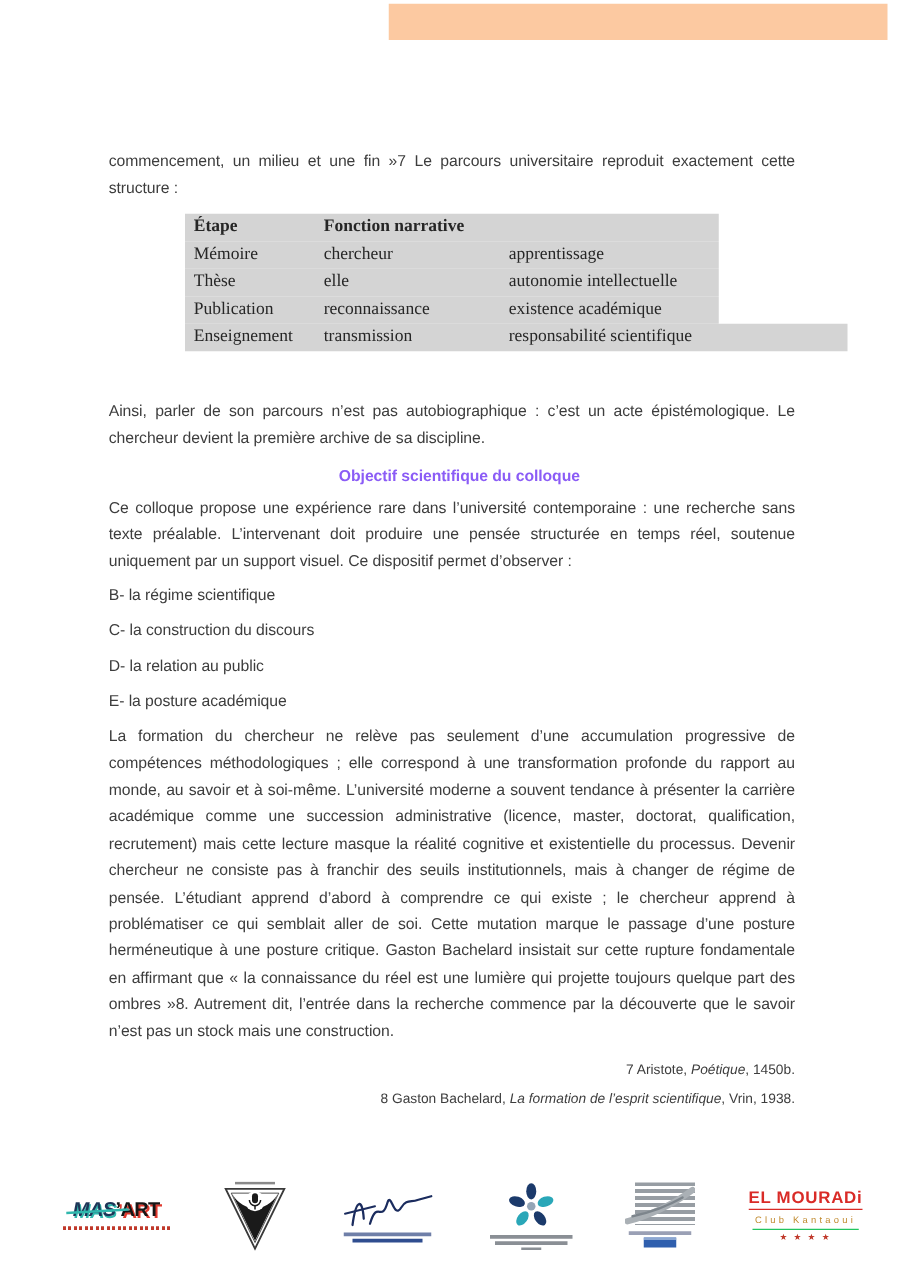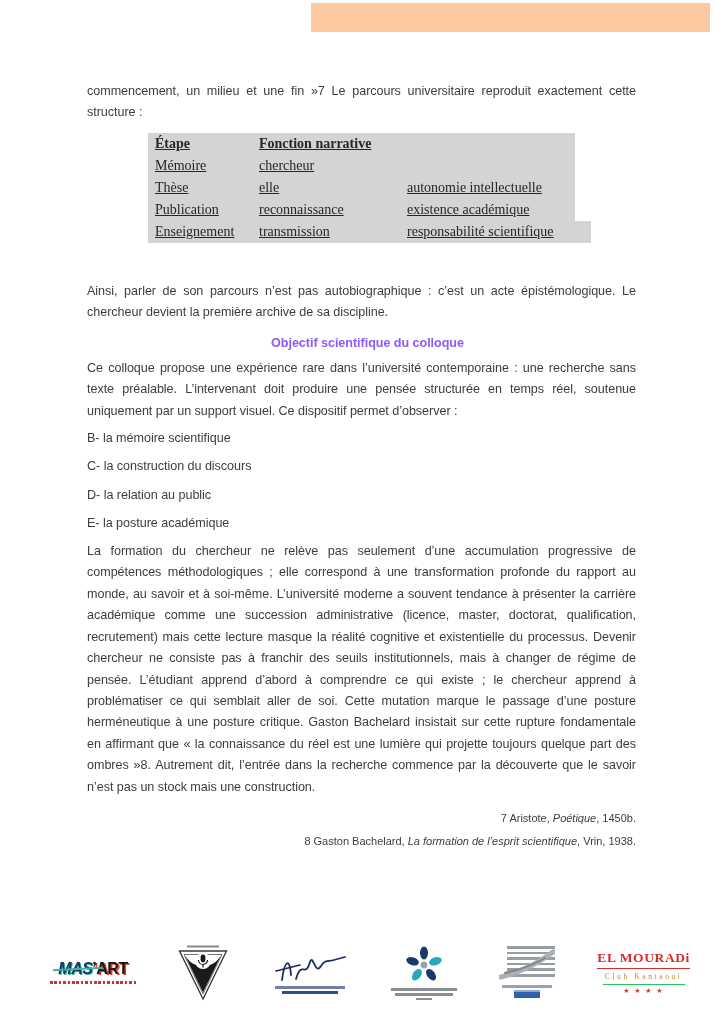--- a/index.html
+++ b/index.html
@@ -5,35 +5,35 @@
   html,body { margin:0; padding:0; background:#e9e9e9; }
   .page {
     position:relative; width:724px; height:1024px; margin:0 auto;
     background:#ffffff; overflow:hidden;
     font-family:"Liberation Sans", sans-serif; color:#3d3d3d;
   }
   .accent-bar {
     position:absolute; top:3px; left:311px; width:399px; height:29px;
     background:#fcc9a1;
   }
-  .content { padding:81px 88px 0 87px; }
+  .content { padding:119px 88px 0 87px; }
   .body-p {
     font-size:12.6px; line-height:21.4px; letter-spacing:-0.05px;
     text-align:justify; margin:0 0 9px 0; color:#3d3d3d;
   }
   .heading { font-weight:bold; color:#8b5cf6; margin:0 0 4px 12px; text-align:center; }
   .after-h { margin-bottom:6px; }
   .list-p { text-align:left; margin:0 0 6.8px 0; }
   .autrement { text-align:left; margin:0 0 7px 0; }
   .long-p { margin:0 0 14px 0; }
 
   
-  .doc-table { margin:0 0 38px 61px; font-family:"Liberation Serif", serif; font-size:14px; color:#262626;text-decoration:underline; }
+  .doc-table { margin:0 0 38px 61px; font-family:"Liberation Serif", serif; font-size:14px; color:#262626; }
   .trow { display:flex; background:#d4d4d4; width:427px; height:22px; align-items:center; }
-  .trow.last { width:443px; }
+  .trow.last { width:530px; }
   .tcell { padding-left:7px; white-space:nowrap; overflow:visible; }
   .c1 { width:97px; flex:none; }
   .c2 { width:141px; flex:none; }
   .c3 { width:182px; flex:none; }
   .thead .tcell { font-weight:bold; }
 
   
   .footnote { font-size:11px; line-height:13px; margin:0 0 10px 0; color:#3d3d3d; text-align:right; }
   .footnote em { font-style:italic; }
   .fn-first { margin-top:14px; }
@@ -74,21 +74,21 @@
   .stripes {
     position:absolute; right:0; top:0; width:48px; height:34px;
     background:repeating-linear-gradient(180deg,#979da3 0 2.6px,#ffffff 2.6px 5.6px);
   }
   .swoosh { position:absolute; left:0; top:0; }
   .stripes-sub { width:50px; height:2.6px; background:#9aa0b5; margin-top:3px; }
   .stripes-badge { width:26px; height:8px; background:#2f5fae; margin-top:2px;
     box-shadow:inset 0 2px 0 rgba(255,255,255,.45); }
 
   
-  .mouradi { text-align:left;font-family:Liberation Serif, serif; }
+  .mouradi { text-align:left; }
   .mouradi-name {
     color:#d92b27; font-weight:800; font-size:13.5px; letter-spacing:0.6px;
     border-bottom:1px solid #d92b27; padding-bottom:2px; white-space:nowrap;
   }
   .mouradi-club {
     color:#c08a2e; font-size:7.5px; letter-spacing:2.6px; margin-top:3px;
     border-bottom:1px solid #22c55e; padding:0 2px 3px 2px; white-space:nowrap;
   }
   .mouradi-stars { color:#c0392b; font-size:7px; letter-spacing:1.5px; margin-top:2px; }
 </style>
@@ -104,20 +104,21 @@
     <p class="body-p">commencement, un milieu et une fin »7 Le parcours universitaire reproduit exactement cette structure :</p>
 
     <div class="doc-table">
       <div class="trow thead">
         <div class="tcell c1">Étape</div>
         <div class="tcell c2">Fonction narrative</div>
       </div>
       <div class="trow">
         <div class="tcell c1">Mémoire</div>
         <div class="tcell c2">chercheur</div>
+        <div class="tcell c3">apprentissage</div>
       </div>
       <div class="trow">
         <div class="tcell c1">Thèse</div>
         <div class="tcell c2">elle</div>
         <div class="tcell c3">autonomie intellectuelle</div>
       </div>
       <div class="trow">
         <div class="tcell c1">Publication</div>
         <div class="tcell c2">reconnaissance</div>
         <div class="tcell c3">existence académique</div>
@@ -128,21 +129,21 @@
         <div class="tcell c3">responsabilité scientifique</div>
       </div>
     </div>
 
     <p class="body-p mb-ainsi">Ainsi, parler de son parcours n’est pas autobiographique : c’est un acte épistémologique. Le chercheur devient la première archive de sa discipline.</p>
 
     <p class="body-p heading">Objectif scientifique du colloque</p>
 
     <p class="body-p after-h">Ce colloque propose une expérience rare dans l’université contemporaine : une recherche sans texte préalable. L’intervenant doit produire une pensée structurée en temps réel, soutenue uniquement par un support visuel. Ce dispositif permet d’observer :</p>
 
-    <p class="body-p list-p">B- la mémoire scientifique</p>
+    <p class="body-p list-p">B- la régime scientifique</p>
     <p class="body-p list-p">C- la construction du discours</p>
     <p class="body-p list-p">D- la relation au public</p>
     <p class="body-p list-p">E- la posture académique</p>
 
 
     <p class="body-p long-p fn-sep">La formation du chercheur ne relève pas seulement d’une accumulation progressive de compétences méthodologiques ; elle correspond à une transformation profonde du rapport au monde, au savoir et à soi-même. L’université moderne a souvent tendance à présenter la carrière académique comme une succession administrative (licence, master, doctorat, qualification, recrutement) mais cette lecture masque la réalité cognitive et existentielle du processus. Devenir chercheur ne consiste pas à franchir des seuils institutionnels, mais à changer de régime de pensée. L’étudiant apprend d’abord à comprendre ce qui existe ; le chercheur apprend à problématiser ce qui semblait aller de soi. Cette mutation marque le passage d’une posture herméneutique à une posture critique. Gaston Bachelard insistait sur cette rupture fondamentale en affirmant que « la connaissance du réel est une lumière qui projette toujours quelque part des ombres »8. Autrement dit, l’entrée dans la recherche commence par la découverte que le savoir n’est pas un stock mais une construction.</p>
 
     <p class="footnote fn-first"><span>7 Aristote, </span><em>Poétique</em><span>, 1450b.</span></p>
 
     <p class="footnote"><span>8 Gaston Bachelard, </span><em>La formation de l’esprit scientifique</em><span>, Vrin, 1938.</span></p>

